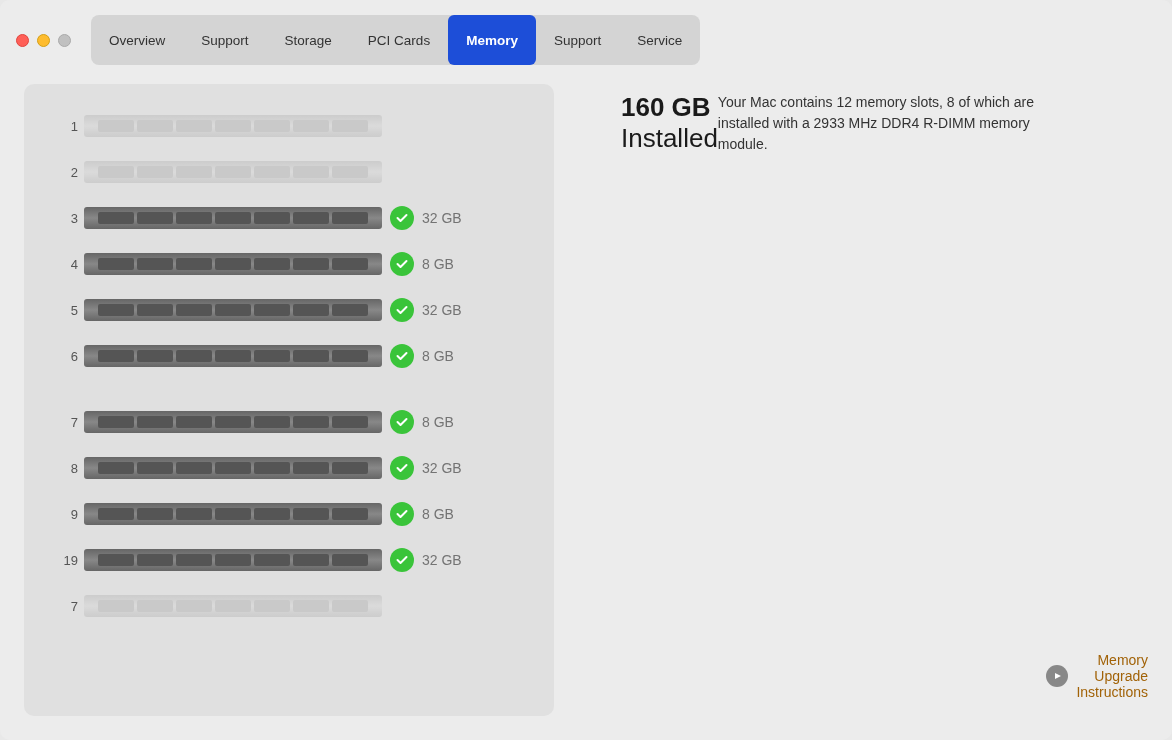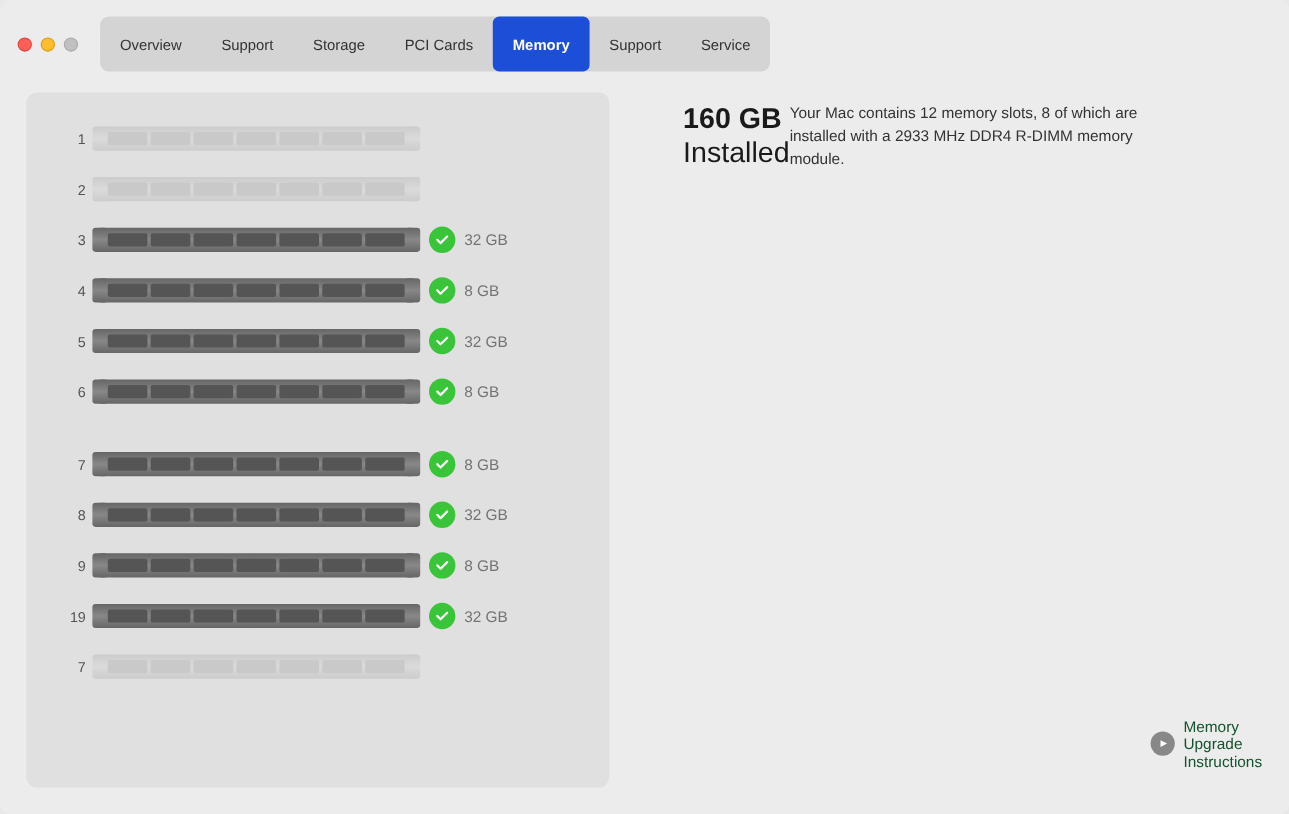--- a/index.html
+++ b/index.html
@@ -247,22 +247,23 @@
       border-radius: 50%;
       background: #888;
       display: flex;
       align-items: center;
       justify-content: center;
       flex-shrink: 0;
     }
 
     .upgrade-link-text {
       font-size: 14px;
-      color: #14532d;
+      color: #a16207;
       font-weight: 400;
+      text-align: right;
     }
   </style>
 </head>
 <body>
 
 <div class="window">
 
   <div class="titlebar">
     <div class="traffic-lights">
       <div class="traffic-light close"></div>

